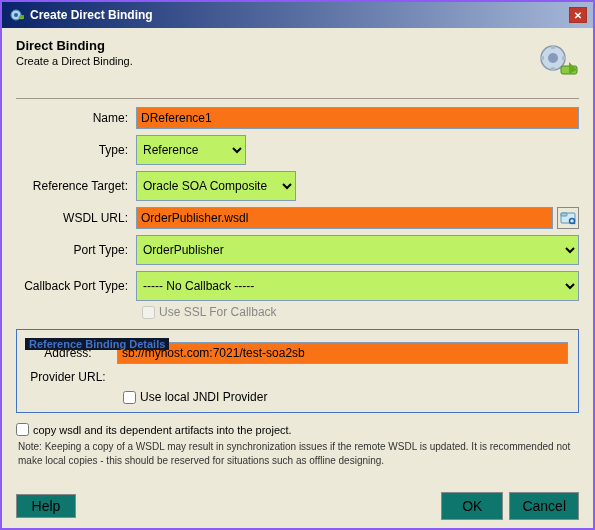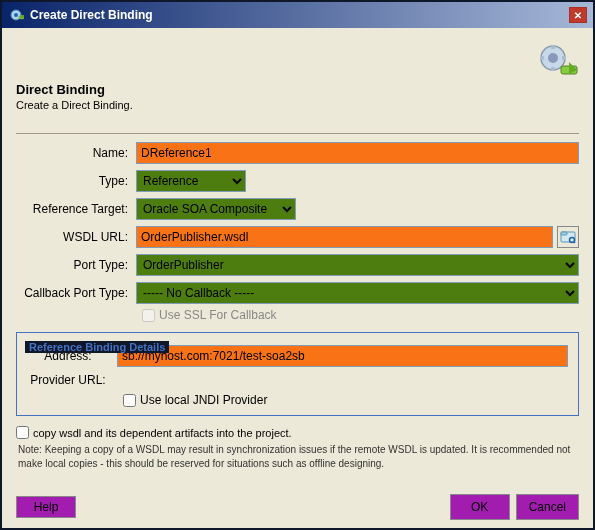--- a/index.html
+++ b/index.html
@@ -7,21 +7,21 @@
       font-family: Arial, sans-serif;
       font-size: 12px;
       background: #d4d0c8;
       width: 595px;
       height: 530px;
       overflow: hidden;
     }
     .window {
       width: 595px;
       height: 530px;
-      border: 2px solid #0f172a;
+      border: 2px solid #8b5cf6;
       background: #ece9d8;
       display: flex;
       flex-direction: column;
     }
     .titlebar {
       background: linear-gradient(to right, #0a246a, #a6b8d8);
       color: white;
       padding: 4px 6px;
       display: flex;
       align-items: center;
@@ -60,21 +60,20 @@
       flex: 1;
       padding: 10px 14px 8px 14px;
       display: flex;
       flex-direction: column;
       overflow: hidden;
     }
     .section-header {
       font-weight: bold;
       font-size: 13px;
       margin-bottom: 2px;
-      margin-top: 44px;
     }
     .section-desc {
       font-size: 11px;
       margin-bottom: 10px;
     }
     .header-row {
       display: flex;
       justify-content: space-between;
       align-items: flex-start;
       margin-bottom: 6px;
@@ -109,24 +108,24 @@
     input[type="text"] {
       border: 1px solid #7f9db9;
       background: #f97316;
       padding: 2px 4px;
       font-size: 12px;
       height: 22px;
       width: 100%;
     }
     select {
       border: 1px solid #7f9db9;
-      background: #4d7c0f;
+      background: #bef264;
       padding: 1px 2px;
       font-size: 12px;
-      height: 22px;
+      height: 30px;
     }
     .select-type {
       width: 110px;
     }
     .select-ref-target {
       width: 160px;
     }
     .select-full {
       width: 100%;
     }
@@ -205,23 +204,23 @@
     }
     .button-bar {
       display: flex;
       justify-content: space-between;
       align-items: center;
       padding: 6px 14px 8px 14px;
       flex-shrink: 0;
     }
     .btn {
       padding: 3px 16px;
-      font-size: 12px;
+      font-size: 14px;
       border: 1px solid #888;
-      background: #a21caf;
+      background: #0f766e;
       cursor: pointer;
       min-width: 60px;
     }
     .btn-ok {
       padding: 2px 20px;
     }
     .btn-cancel {
       padding: 5px 12px;
     }
     .btn-help {

